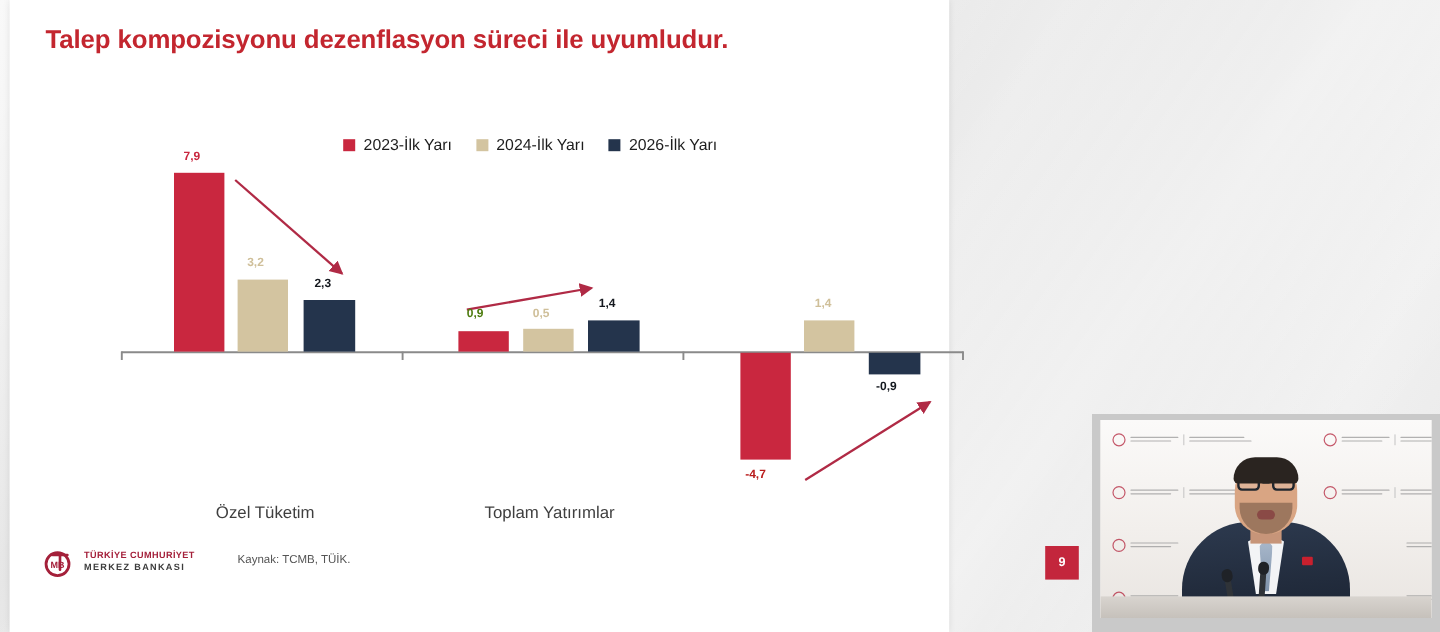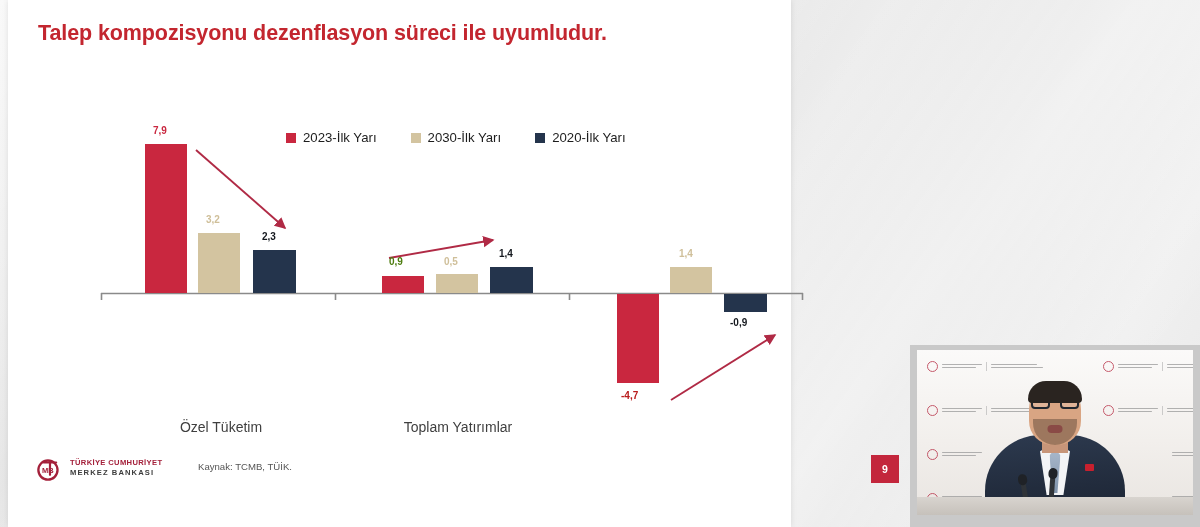--- a/index.html
+++ b/index.html
@@ -73,23 +73,23 @@
   .slide-subtitle .unit {
     font-weight: normal;
     color: #4a4a4a;
     font-size: 12.6px;
   }
 
   
   .legend {
     position: absolute;
     left: 278px;
-    top: 130px;
-    display: flex;
-    gap: 34px;
+    top: 113px;
+    display: flex;
+    gap: 20px;
     align-items: center;
     justify-content: flex-end;
   }
   .legend-item {
     display: flex;
     align-items: center;
     gap: 7px;
     font-size: 13.2px;
     color: #1d1d1d;
     white-space: nowrap;
@@ -394,25 +394,25 @@
     <div class="slide-title">Talep kompozisyonu dezenflasyon süreci ile uyumludur.</div>
 
 
     <div class="legend">
       <div class="legend-item">
         <span class="legend-swatch" style="background:#c9273f"></span>
         <span>2023-İlk Yarı</span>
       </div>
       <div class="legend-item">
         <span class="legend-swatch" style="background:#d3c4a0"></span>
-        <span>2030-İlk Yarı</span>
+        <span>2024-İlk Yarı</span>
       </div>
       <div class="legend-item">
         <span class="legend-swatch" style="background:#24344c"></span>
-        <span>2020-İlk Yarı</span>
+        <span>2026-İlk Yarı</span>
       </div>
     </div>
 
     <div class="plot">
 
       <svg width="912" height="527" style="position:absolute;left:0;top:0;">
         <line x1="93" y1="293.5" x2="795" y2="293.5" stroke="#8a8a8a" stroke-width="1.6"></line>
         <line x1="93.5" y1="293" x2="93.5" y2="300" stroke="#8a8a8a" stroke-width="1.6"></line>
         <line x1="327.5" y1="293" x2="327.5" y2="300" stroke="#8a8a8a" stroke-width="1.6"></line>
         <line x1="561.5" y1="293" x2="561.5" y2="300" stroke="#8a8a8a" stroke-width="1.6"></line>

